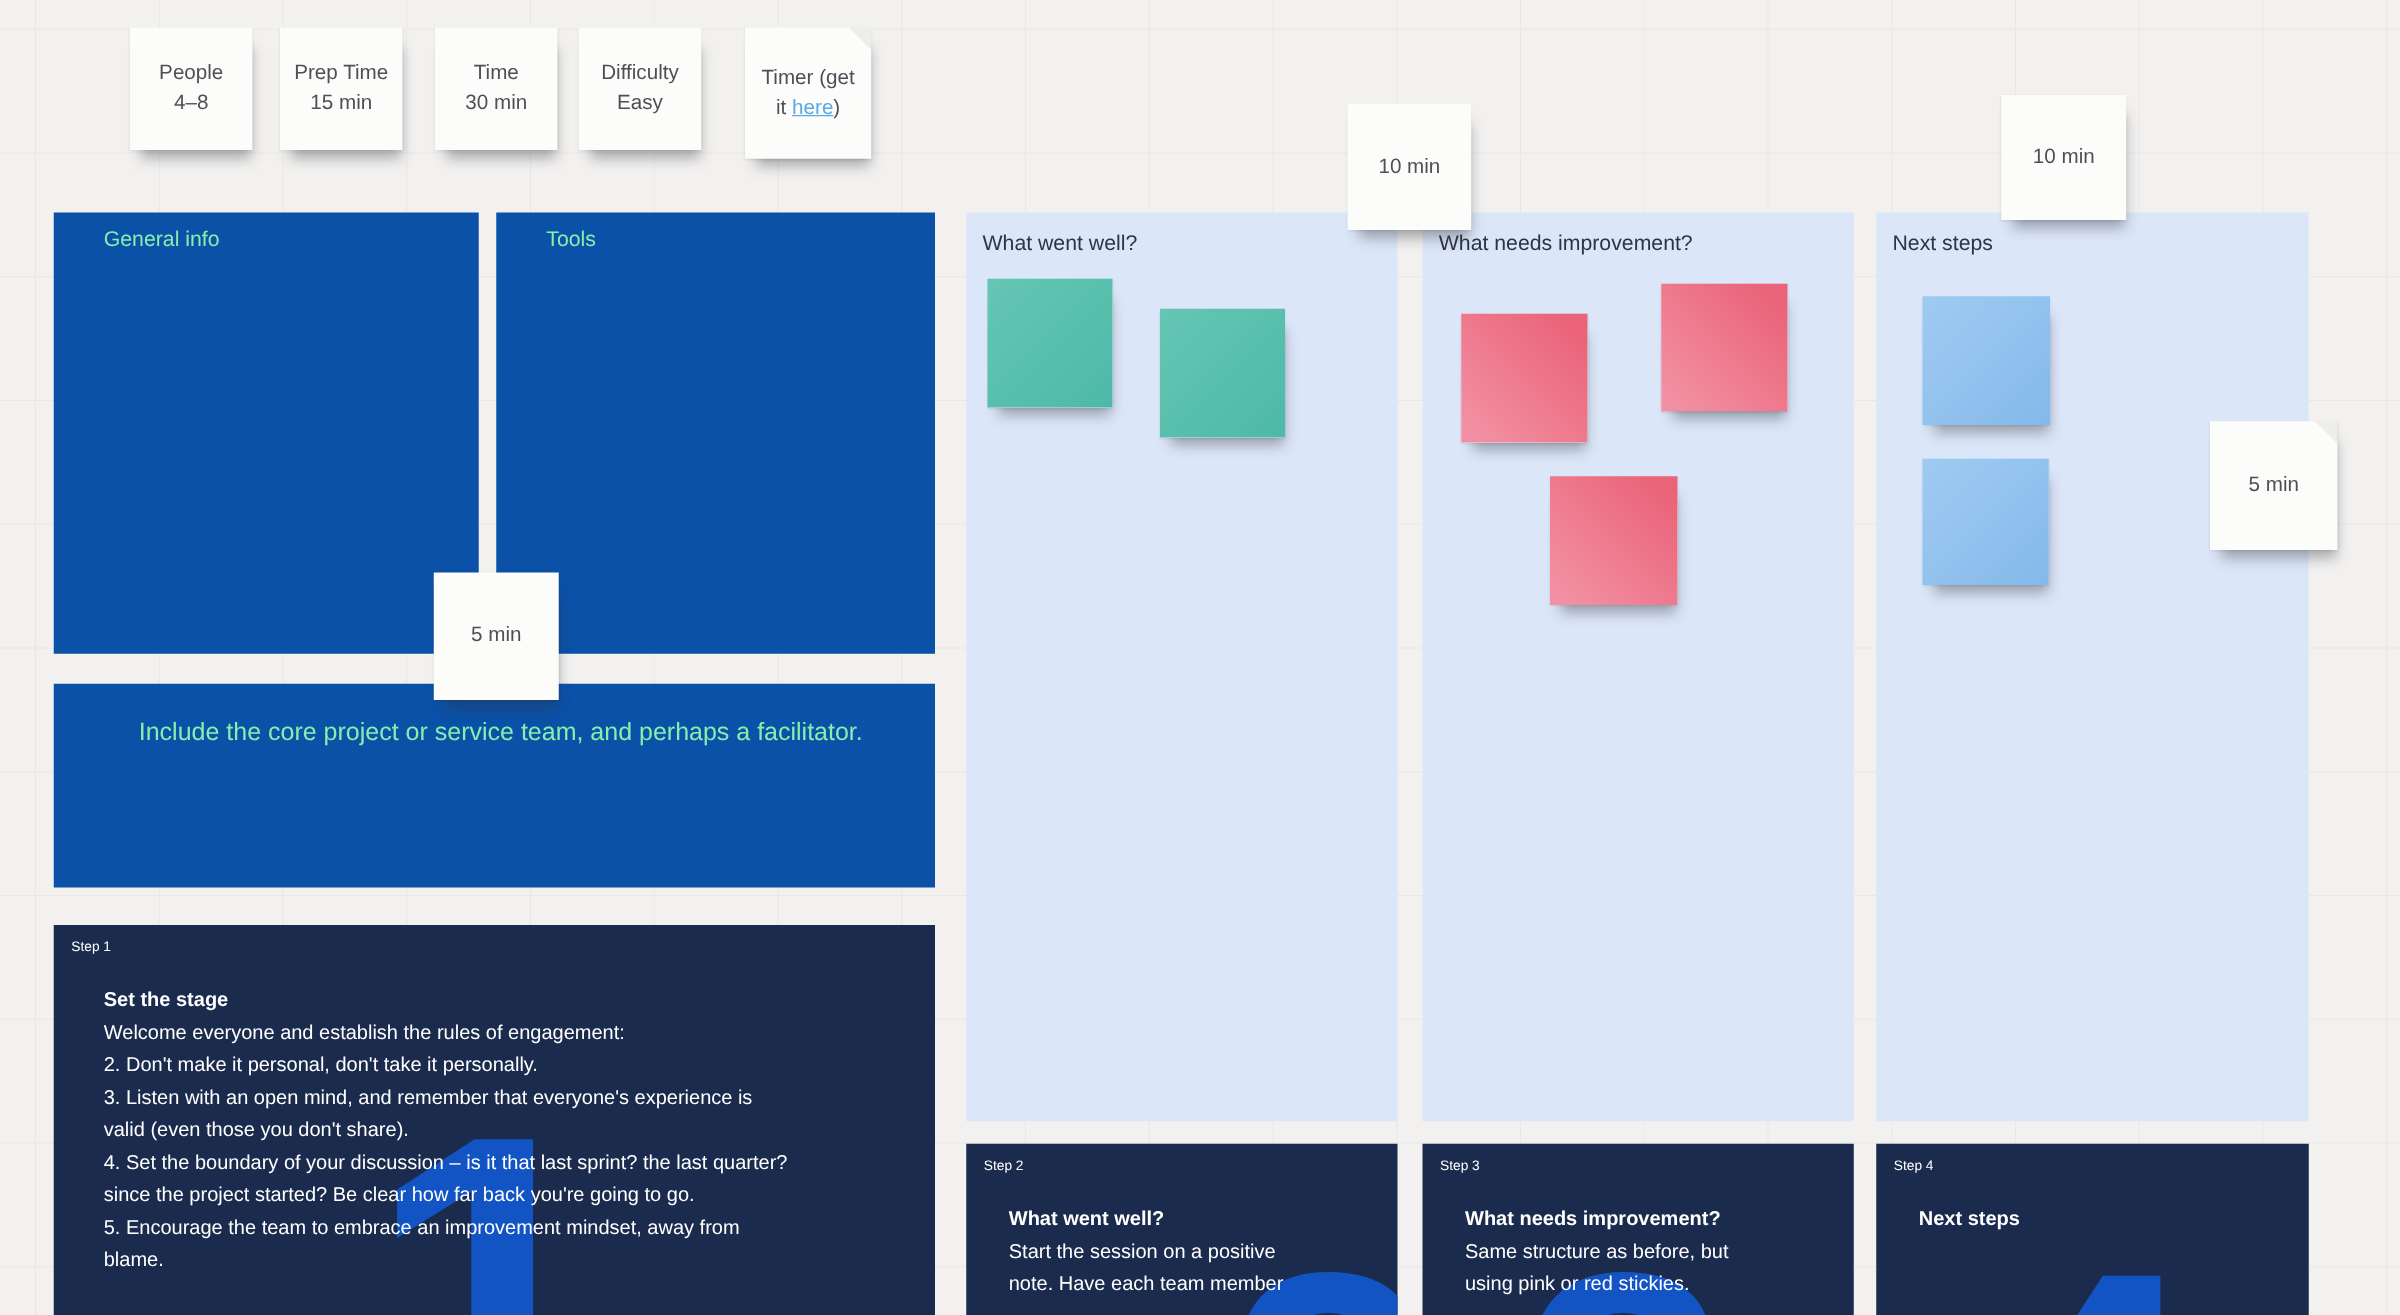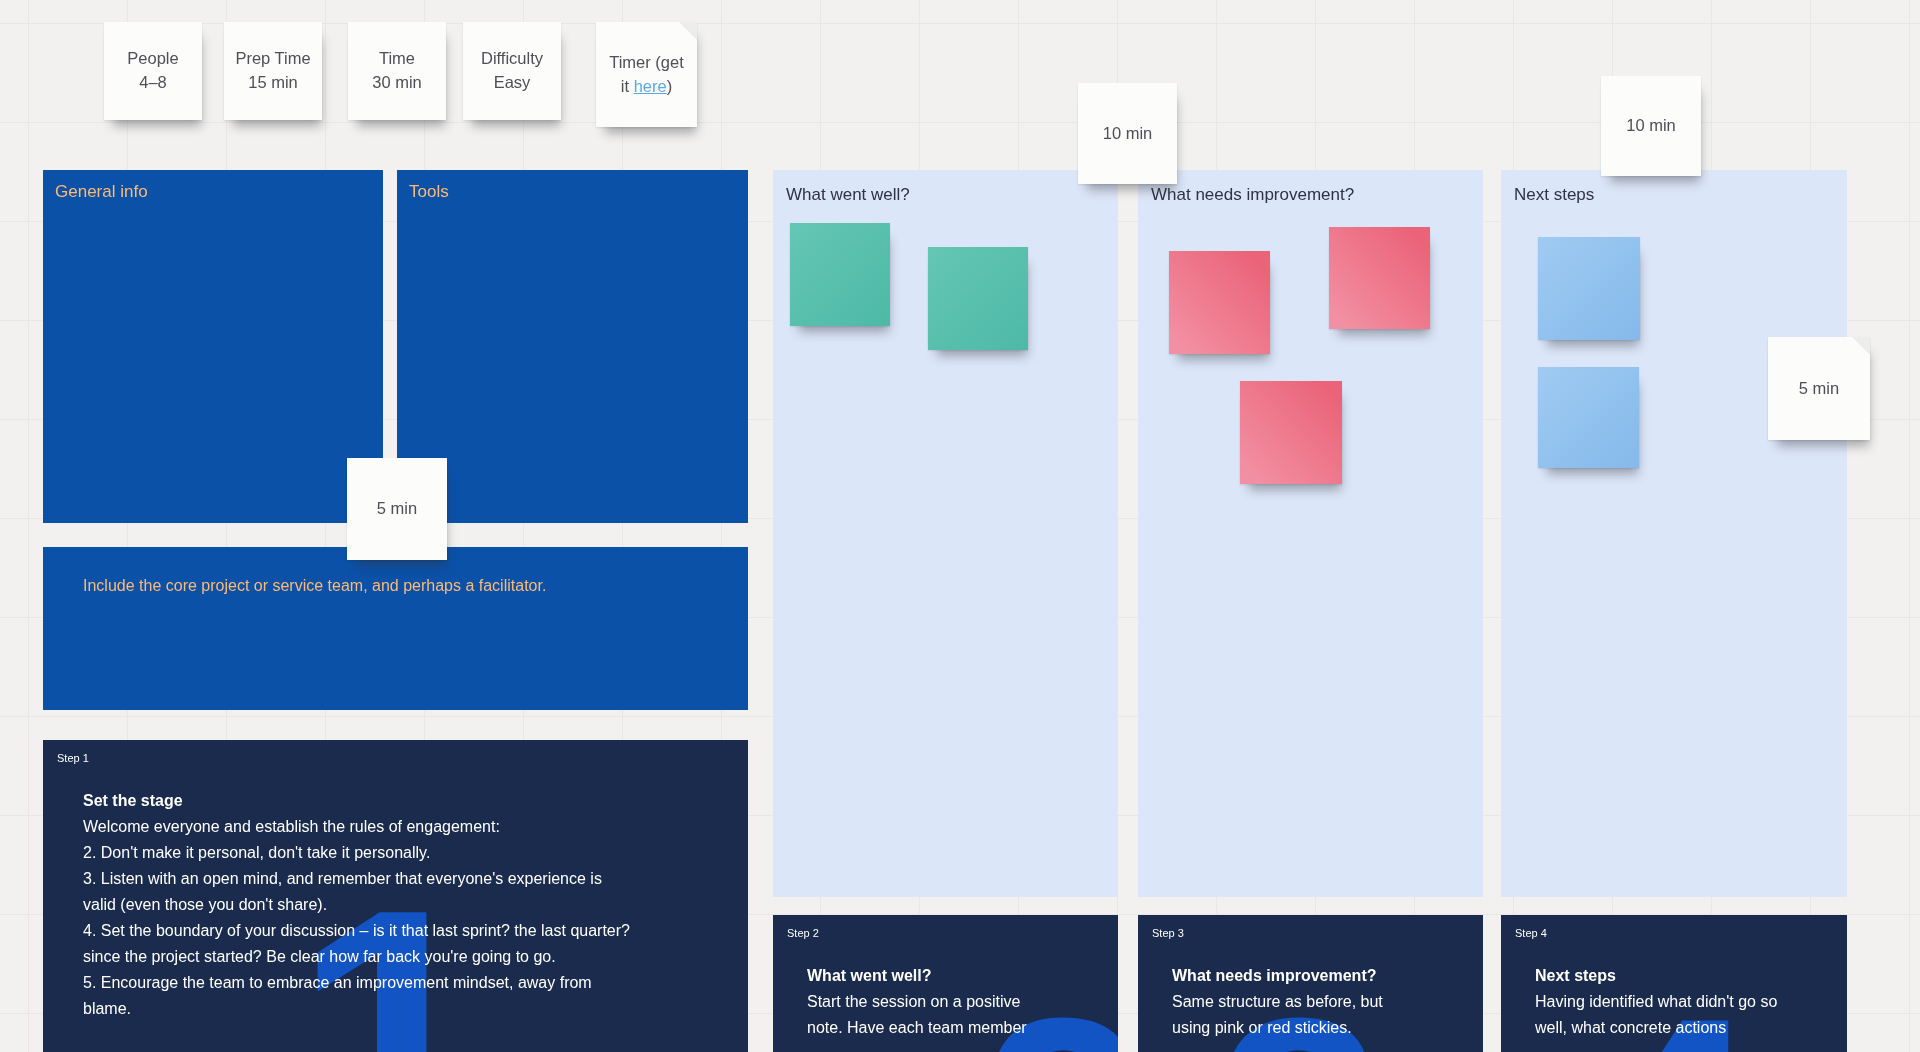--- a/index.html
+++ b/index.html
@@ -11,24 +11,24 @@
       linear-gradient(to right, #e8e7e5 1px, transparent 1px),
       linear-gradient(to bottom, #e8e7e5 1px, transparent 1px);
     background-size:99px 99px;
     background-position:28px 23px;
     position:relative;
     color:#2e3346;
   }
   .abs { position:absolute; }
 
   
-  .panel-blue { background:#0b51a8; color:#fdba74; }
+  .panel-blue { background:#0b51a8; color:#86efac;padding-left:28px; }
   .panel-navy { background:#1b2b4d; color:#ffffff; overflow:hidden; }
   .panel-title { font-size:17px; padding:12px 12px 0 12px; font-weight:400; }
-  .panel-body  { font-size:16px; line-height:26px; }
+  .panel-body  { font-size:20px; line-height:26px; }
 
   .col { background:#dbe6f8; }
   .col-title { font-size:17px; color:#2e3346; padding:15px 13px 0 13px; }
 
   .step-label { font-size:11px; padding:12px 14px 0 14px; position:relative; z-index:2; }
   .step-body  { position:relative; z-index:2; margin:24px 0 0 34px; width:560px;
                 font-size:16px; line-height:26px; }
   .step-body-narrow { width:248px; }
   .bold { font-weight:700; }
 
@@ -153,15 +153,14 @@
     <div class="bold">What needs improvement?</div>
     <div>Same structure as before, but using pink or red stickies.</div>
   </div>
 </div>
 
 <div class="panel-navy abs" style="left:1501px; top:915px; width:346px; height:190px;">
   <div class="watermark wm-sm" style="left:50%; transform:translateX(-50%);">4</div>
   <div class="step-label">Step 4</div>
   <div class="step-body step-body-narrow">
     <div class="bold">Next steps</div>
-    <div>Having identified what didn't go so well, what concrete actions</div>
   </div>
 </div>
 
 </body></html>

